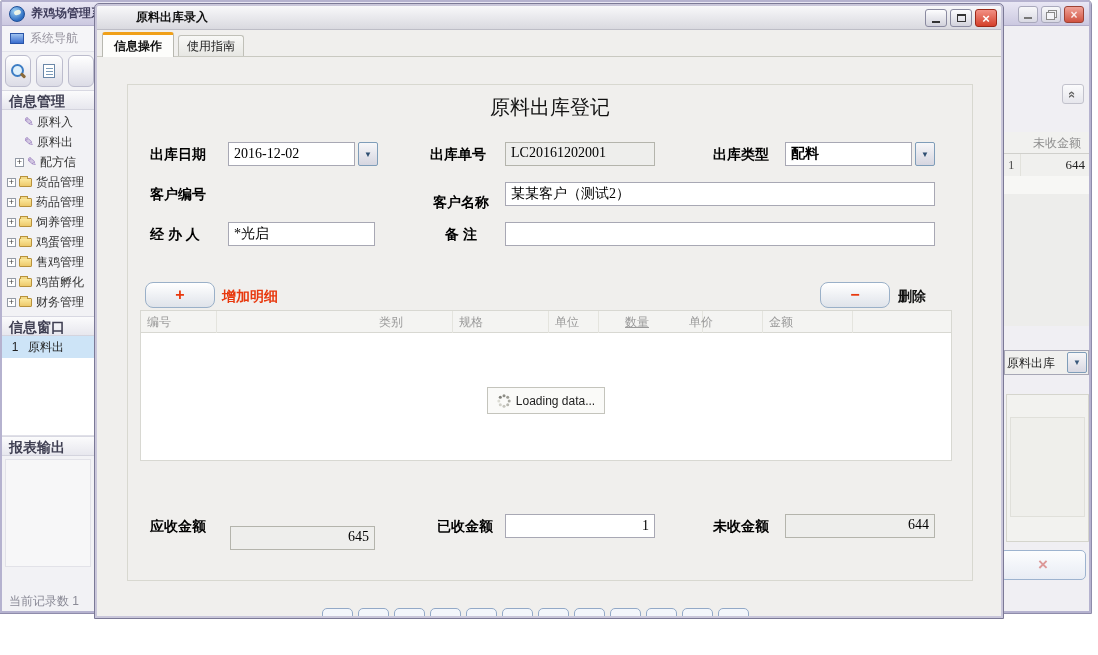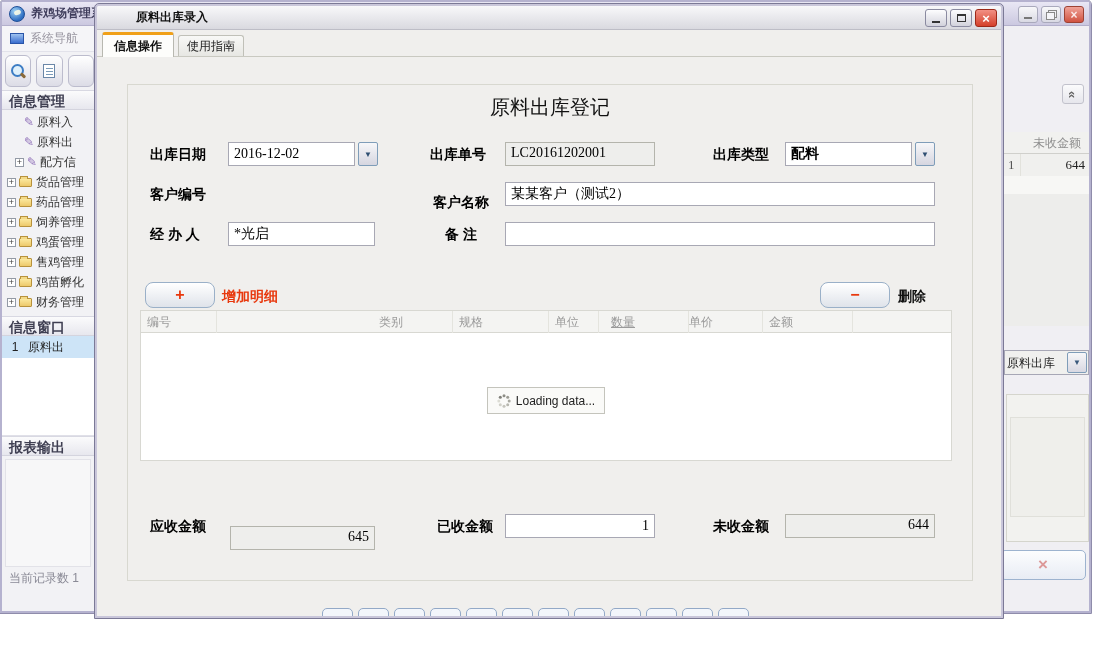--- a/index.html
+++ b/index.html
@@ -63,21 +63,21 @@
   .pin-ico { color:#8f6fb8; font-size:12px; margin-right:3px; flex:none; }
   .folder-ico { width:13px; height:9px; background:linear-gradient(#fbe89e,#edc96b);
     border:1px solid #b8923c; border-radius:1px; position:relative; margin-right:4px; flex:none; }
   .folder-ico::before { content:""; position:absolute; left:0; top:-3px; width:6px; height:2px;
     background:#f2d987; border:1px solid #b8923c; border-bottom:none; }
   .indent1 { padding-left:22px; } .indent2 { padding-left:10px; } .indent3 { padding-left:2px; }
   .info-list { height:100px; background:#ffffff; border-bottom:1px solid #e0e0e8; }
   .sel-row { height:22px; background:#cde4f7; display:flex; align-items:center; font-size:12px; color:#222; }
   .sel-row .idx { width:26px; text-align:center; }
   .report-area { margin:3px 3px 0 3px; height:108px; background:#f7f7f8; border:1px solid #e2e2e8; }
-  .side-status { position:absolute; left:7px; bottom:24px; font-size:12px; color:#8a8a96; }
+  .side-status { position:absolute; left:7px; bottom:1px; font-size:12px; color:#8a8a96; }
 
   
   .collapse-btn { left:1060px; top:82px; width:22px; height:20px; border:1px solid #c2c2cc;
     border-radius:3px; background:linear-gradient(#fbfbfc,#e6e6ec);
     display:flex; align-items:center; justify-content:center; }
   .collapse-btn span { display:inline-block; transform:rotate(90deg); color:#666; font-size:13px; font-weight:bold; }
   .rg-header { left:1002px; top:130px; width:85px; height:22px; background:#f1f1ef;
     border-bottom:1px solid #d0d0cc; font-size:12px; color:#8f8f8f; line-height:22px;
     text-align:right; padding-right:8px; }
   .rg-row1 { left:1002px; top:152px; width:85px; height:22px; background:#f0f0ee;
@@ -145,21 +145,21 @@
   .red-label { font-size:14px; font-weight:bold; color:#e8380d; }
   .blk-label { font-size:14px; font-weight:bold; color:#111; }
 
   .grid { left:43px; top:304px; width:812px; height:151px; background:#fff;
     border:1px solid #d8d8d2; }
   .grid-head { position:absolute; left:0; top:0; right:0; height:22px; background:#f4f4f2;
     border-bottom:1px solid #d8d8d2; }
   .gh { position:absolute; top:0; height:22px; line-height:22px; padding-left:6px;
     font-size:12px; color:#9a9a9a; border-right:1px solid #e4e4de; }
   .c0{left:0;width:76px;} .c1{left:76px;width:156px;} .c2{left:232px;width:80px;}
-  .c3{left:312px;width:96px;} .c4{left:408px;width:50px;} .c5{left:464px;width:84px;text-decoration:underline;}
+  .c3{left:312px;width:96px;} .c4{left:408px;width:50px;} .c5{left:478px;width:84px;text-decoration:underline;}
   .c6{left:542px;width:80px;} .c7{left:622px;width:90px;} .c8{left:712px;width:99px;border-right:none;}
   .loading-box { left:390px; top:381px; width:118px; height:27px; background:#fafaf8;
     border:1px solid #c4c4bc; display:flex; align-items:center; justify-content:center; gap:5px;
     font-size:12px; color:#222; z-index:3; }
 
   .stub-btn { position:absolute; top:602px; width:31px; height:16px;
     border:1px solid #93a9c7; border-radius:5px 5px 0 0; background:#f3f6fb; }
 </style>
 </head>
 <body>

